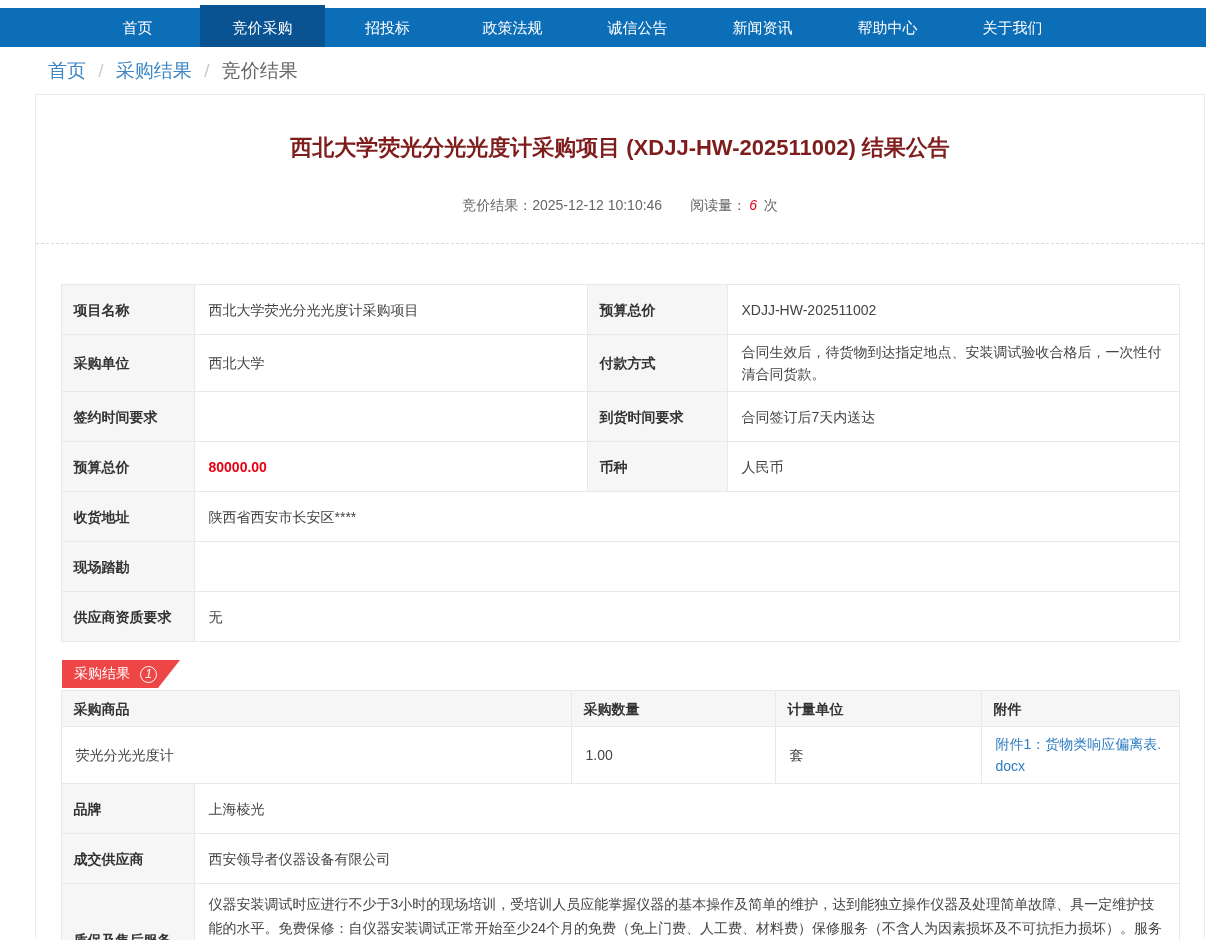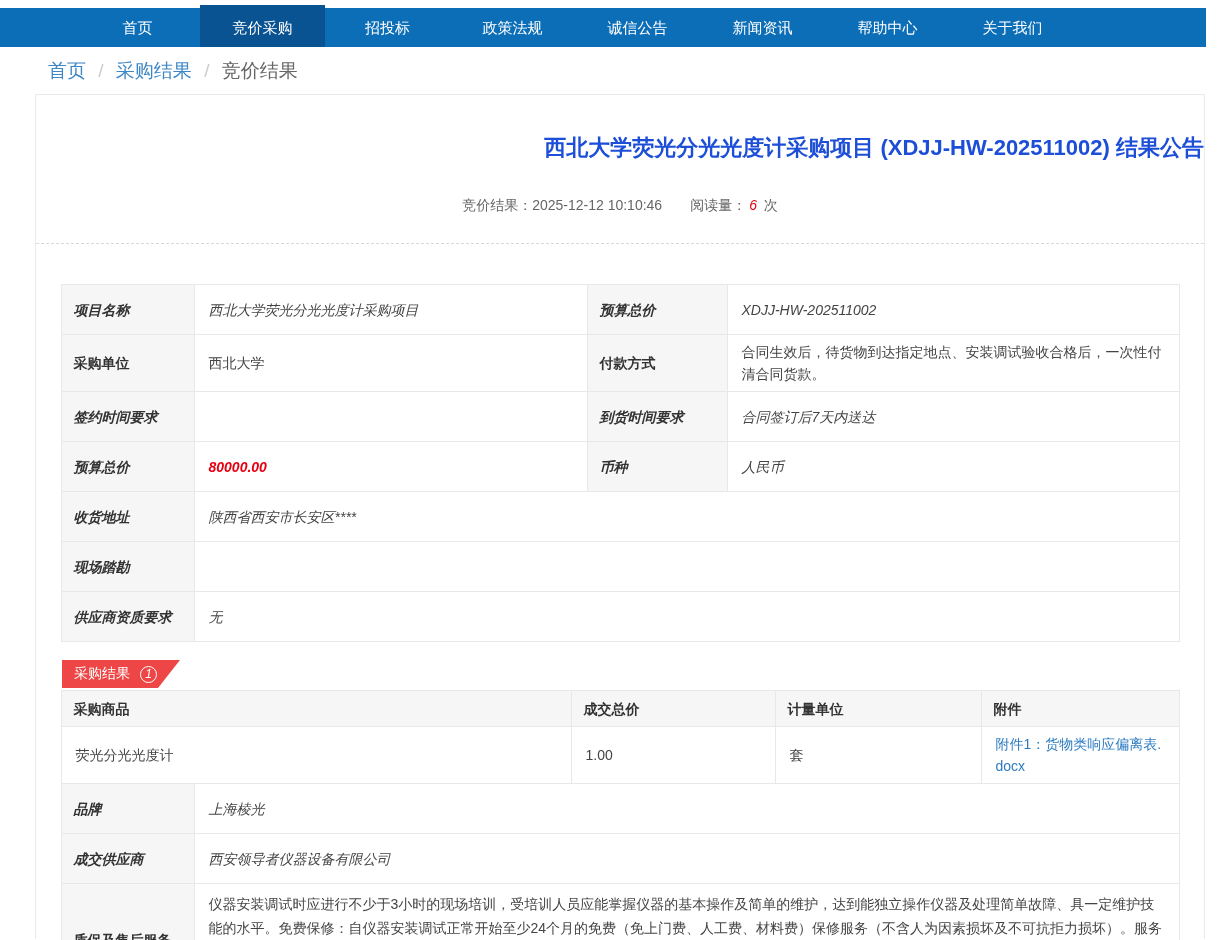--- a/index.html
+++ b/index.html
@@ -12,35 +12,35 @@
               color:#fff; font-size:15px; cursor:pointer; white-space:nowrap; }
   .nav-item.active { background:#0a5392; box-shadow:0 -3px 0 #0a5392; }
   
   .breadcrumb { padding:11px 5px 10px 48px; font-size:19px; color:#999; }
   .crumb-link { color:#3d87c6; text-decoration:none; cursor:pointer; }
   .crumb-current { color:#666; }
   .crumb-sep { color:#ccc; margin:0 7px; }
   
   .card { margin-left:35px; width:1170px; height:845px;
           border:1px solid #eaeaea; border-bottom:none; background:#fff; }
-  .title { text-align:right; padding-top:38px; font-size:22px; font-weight:bold;
-           color:#1d4ed8; }
+  .title { text-align:center; padding-top:38px; font-size:22px; font-weight:bold;
+           color:#7f1d1d; }
   .meta { text-align:center; margin-top:34px; font-size:14px; color:#666; }
   .meta .grp2 { margin-left:28px; }
   .meta .views-count { color:#e60012; font-style:italic; margin:0 3px; }
   .dashed-divider { border-top:1px dashed #d9d9d9; margin-top:28px; }
   
   table { border-collapse:collapse; table-layout:fixed; width:1118px;
           margin:0 auto; font-size:14px; }
   .info-table { margin-top:40px; }
   td, th { border:1px solid #e8e8e8; padding:6px 14px; color:#444;
            vertical-align:middle; word-break:break-all; line-height:22px; }
   td.lbl, th { background:#f6f6f6; font-weight:bold; color:#333; text-align:left;
                padding-left:12px; }
-  tr.h35 { height:50px;font-style:italic; }
+  tr.h35 { height:50px; }
   tr.h55 { height:55px; }
   tr.h36 { height:36px; }
   tr.h54 { height:54px; }
   .red { color:#e60012; font-weight:bold; }
   
   .section-tag { margin:18px 0 0 26px; width:118px; height:28px; background:#ee4646;
                  clip-path:polygon(0 0,100% 0,calc(100% - 22px) 100%,0 100%);
                  display:flex; align-items:center; padding-left:12px;
                  color:#fff; font-size:14px; }
   .tag-badge { width:17px; height:17px; border:1px solid #fff; border-radius:50%;
@@ -138,21 +138,21 @@
   <table class="product-table">
     <colgroup>
         <col style="width:510px">
         <col style="width:204px">
         <col style="width:206px">
         <col style="width:198px">
       </colgroup>
     <tbody>
         <tr class="h36">
       <th>采购商品</th>
-      <th>成交总价</th>
+      <th>采购数量</th>
       <th>计量单位</th>
       <th>附件</th>
     </tr>
     <tr class="h54">
       <td>荧光分光光度计</td>
       <td>1.00</td>
       <td>套</td>
       <td><a class="attach-link">附件1：货物类响应偏离表.docx</a></td>
     </tr>
   </tbody>

